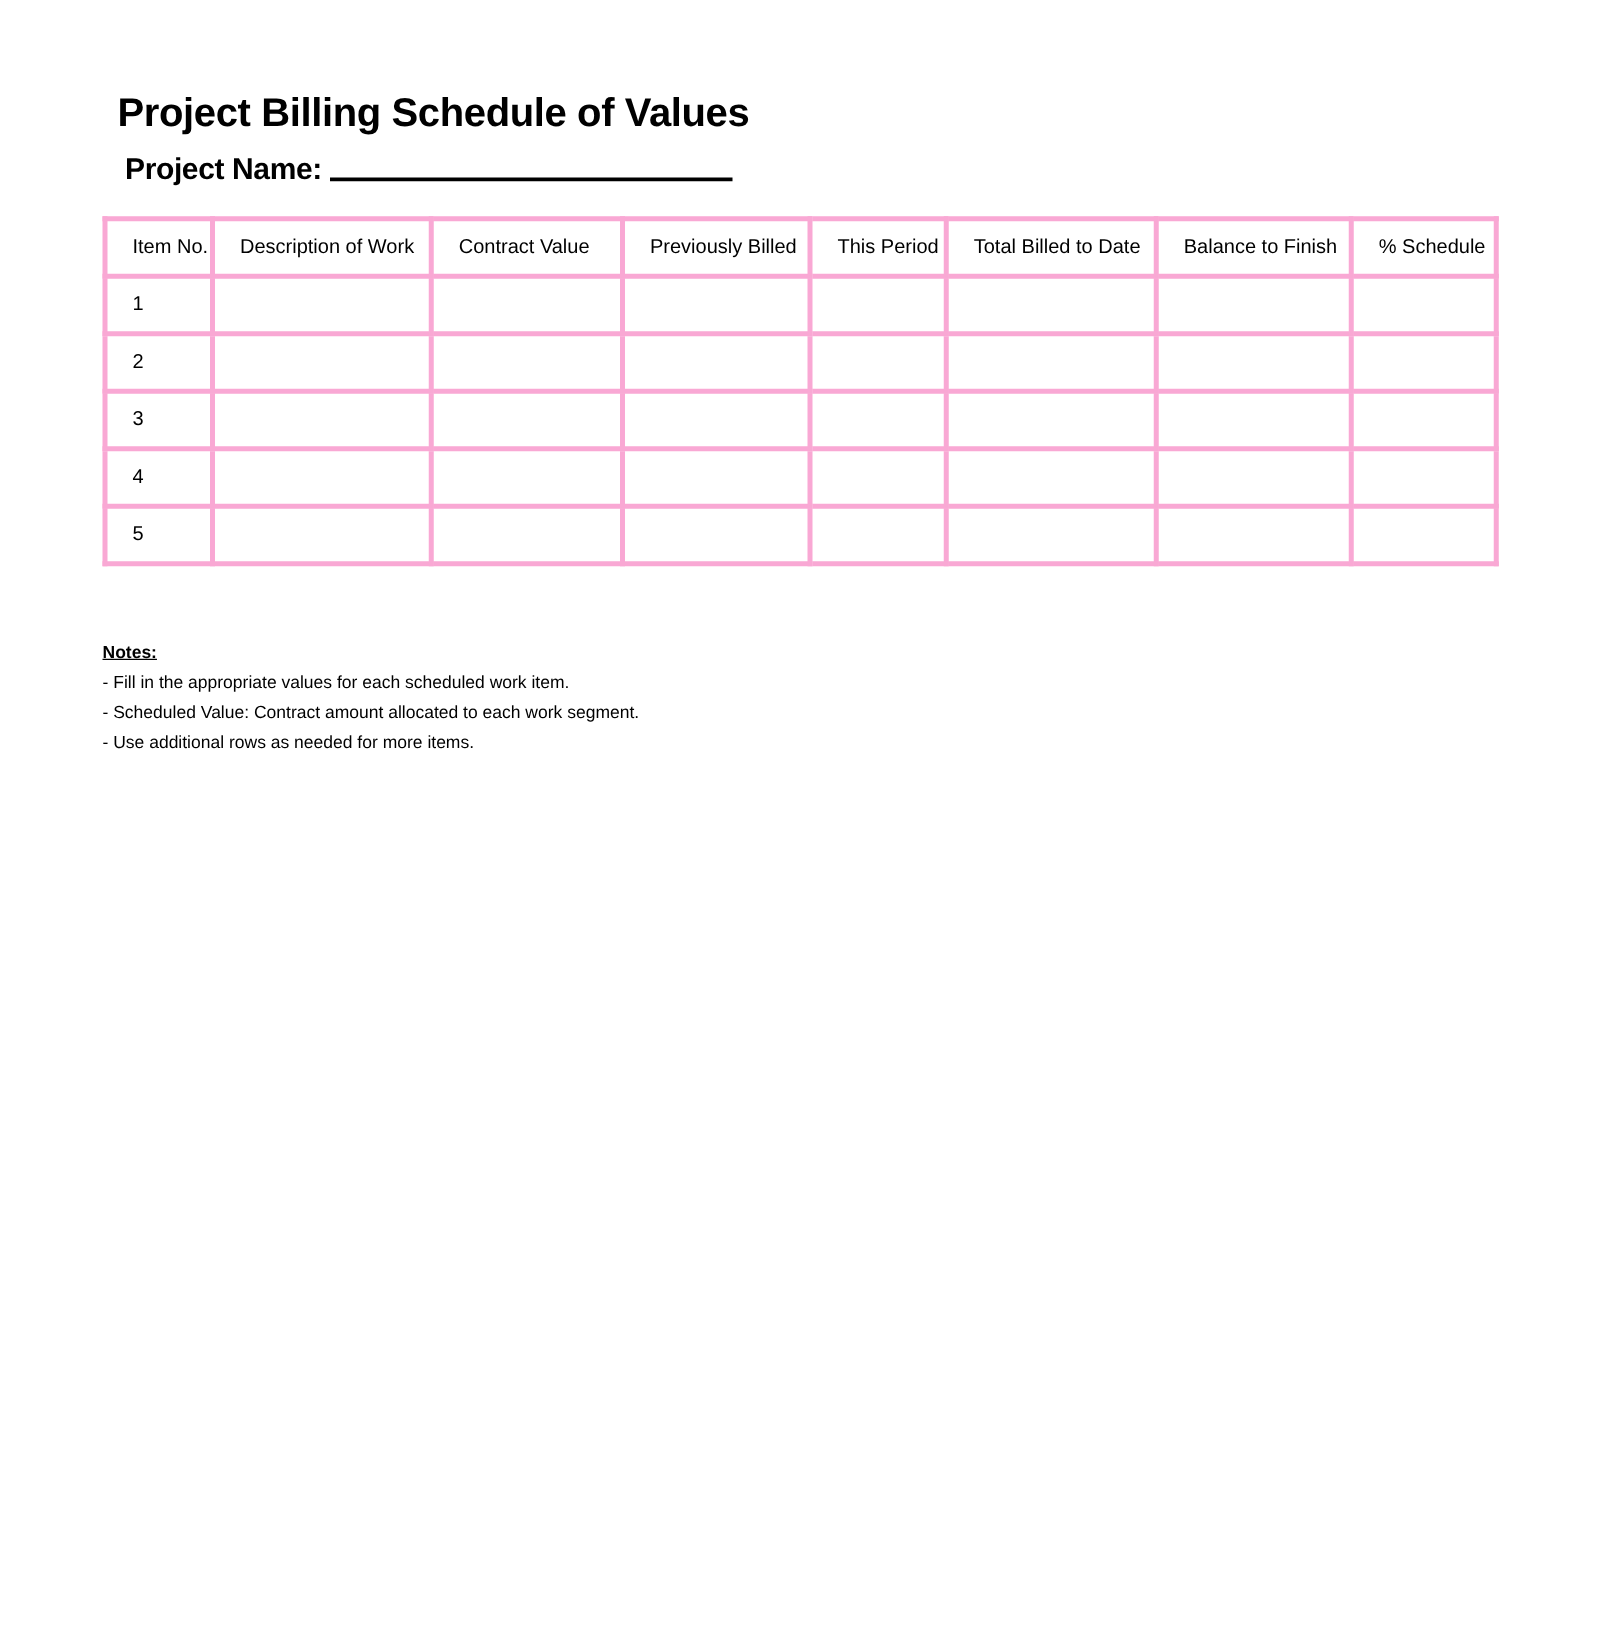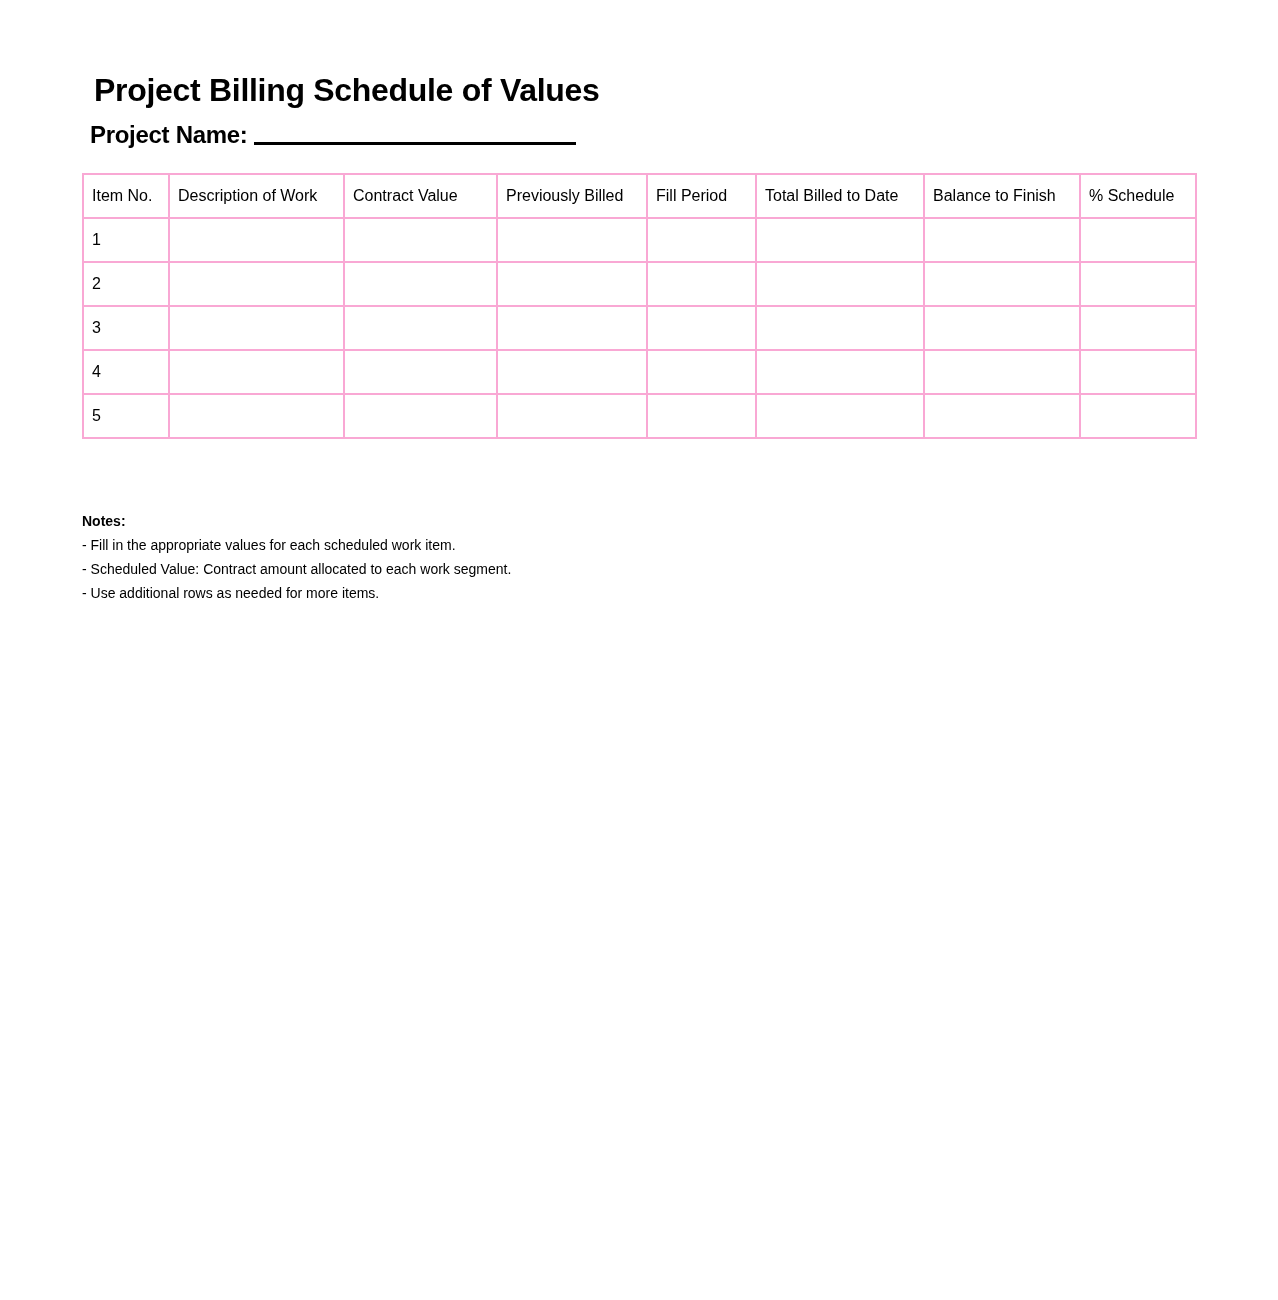--- a/index.html
+++ b/index.html
@@ -1,24 +1,24 @@
 <!DOCTYPE html>
 <html><head>
 <meta charset="utf-8">
 <style>
   html, body { margin: 0; padding: 0; background: #ffffff; }
   body { width: 1278px; height: 1300px; position: relative; font-family: "Liberation Sans", sans-serif; color: #000; }
   .page { position: absolute; left: 82px; top: 0; width: 1114px; }
   h1 { position: absolute; left: 0; top: 60px; margin: 12px; font-size: 32px; font-weight: bold; letter-spacing: -0.3px; white-space: nowrap; line-height: 36px; }
-  .pname { position: absolute; left: 8px; top: 120px; margin: 0; font-size: 24px; font-weight: bold; letter-spacing: -0.3px; white-space: nowrap; line-height: 28px; }
+  .pname { position: absolute; left: 18px; top: 120px; margin: 0; font-size: 24px; font-weight: bold; letter-spacing: -0.3px; white-space: nowrap; line-height: 28px; }
   .pname .line { display: inline-block; width: 322px; border-bottom: 3px solid #000; height: 22px; vertical-align: -2px; margin-left: 6px; }
   table { position: absolute; left: 0; top: 173px; border-collapse: collapse; width: 1114px; table-layout: fixed; }
-  td, th { border: 2px solid #f9a8d4; height: 42px; padding: 0 8px; font-size: 16px; font-weight: normal; text-align: left; vertical-align: middle; white-space: nowrap; }
+  td, th { border: 4px solid #f9a8d4; height: 42px; padding: 0 20px; font-size: 16px; font-weight: normal; text-align: left; vertical-align: middle; white-space: nowrap; }
   .notes { position: absolute; left: 0; top: 509px; font-size: 14px; line-height: 24px; }
-  .notes .title { font-weight: bold; }
+  .notes .title { font-weight: bold; text-decoration: underline; }
 </style>
 </head>
 <body>
 
 <div class="page">
   <h1>Project Billing Schedule of Values</h1>
   <div class="pname">
     <span>Project Name:</span><span class="line"></span>
   </div>
 
@@ -32,21 +32,21 @@
         <col style="width:168px">
         <col style="width:156px">
         <col style="width:116px">
     </colgroup>
     <thead>
       <tr>
         <th>Item No.</th>
         <th>Description of Work</th>
         <th>Contract Value</th>
         <th>Previously Billed</th>
-        <th>Fill Period</th>
+        <th>This Period</th>
         <th>Total Billed to Date</th>
         <th>Balance to Finish</th>
         <th>% Schedule</th>
       </tr>
     </thead>
     <tbody>
       <tr>
         <td>1</td>
         <td></td>
           <td></td>

